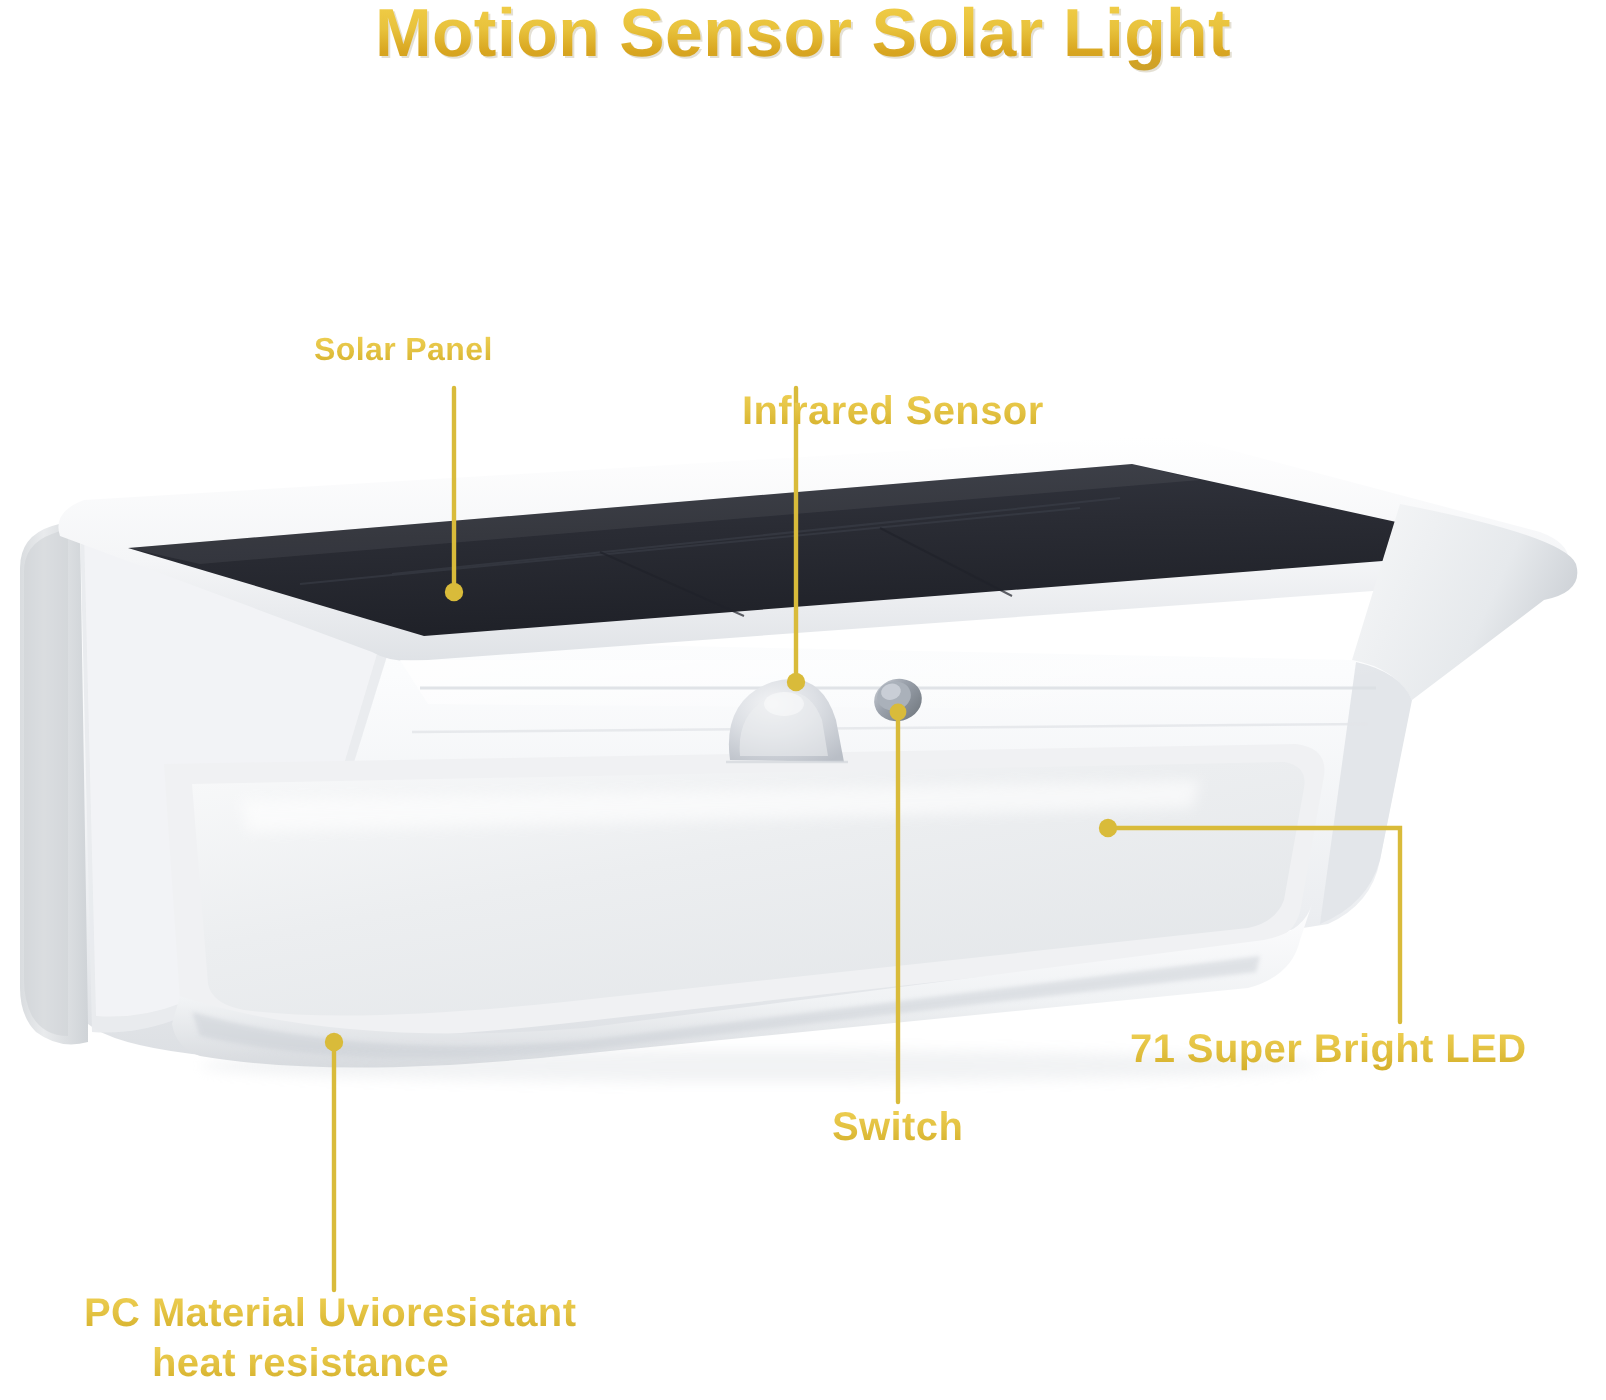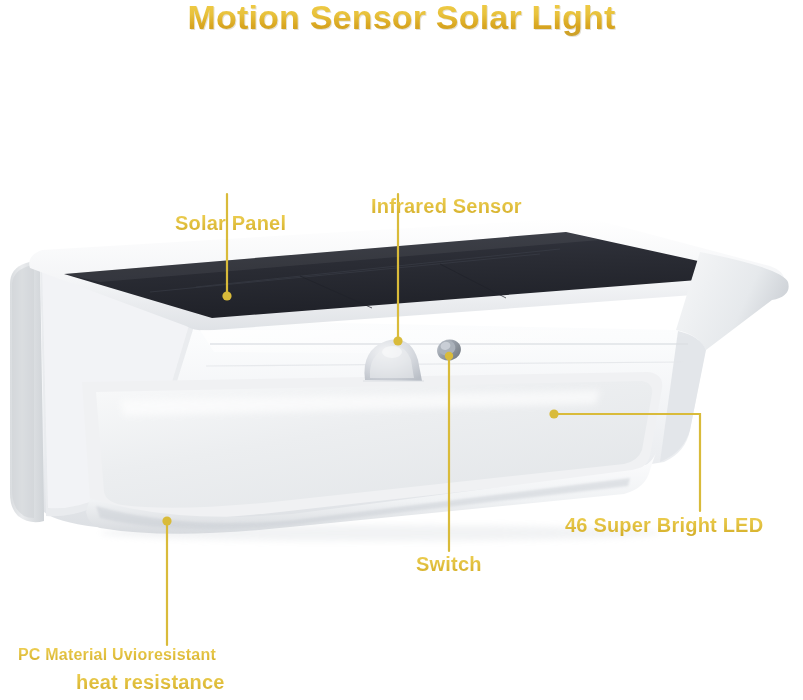--- a/index.html
+++ b/index.html
@@ -27,26 +27,26 @@
     -webkit-background-clip:text;background-clip:text;
     color:transparent;-webkit-text-fill-color:transparent;
     filter:drop-shadow(1.5px 1.5px 0 rgba(120,100,40,.20));
     font-family:"Liberation Sans", sans-serif;
   }
   .lbl.gold{
     background:linear-gradient(180deg,#efd055 0%,#e3c242 45%,#d1ab24 100%);
     -webkit-background-clip:text;background-clip:text;
     color:transparent;-webkit-text-fill-color:transparent;
   }
-  #lbl-solar-panel{left:175px;top:167px;font-size:20px;margin-top:45px;}
+  #lbl-solar-panel{left:157px;top:167px;font-size:16px;}
   #lbl-infrared-sensor{left:371px;top:167px;font-size:20px;margin-top:28px;}
   #lbl-led{left:565px;top:514px;font-size:20px;}
   #lbl-switch{left:416px;top:553px;font-size:20px;}
   #lbl-switch-note{left:262px;top:576px;font-size:20px;}
-  #lbl-pc-1{left:18px;top:646px;font-size:16px;}
+  #lbl-pc-1{left:42px;top:646px;font-size:20px;}
   #lbl-pc-2{left:76px;top:671px;font-size:20px;}
 </style>
 </head>
 <body>
 
 <div id="stage">
 
   <svg id="art" viewBox="0 0 803 700" xmlns="http://www.w3.org/2000/svg">
     <defs>
       <linearGradient id="gBackPlate" x1="0" y1="0" x2="1" y2="0">
@@ -260,21 +260,21 @@
       </g>
     </g>
   </svg>
 
   <div class="lbl" id="page-title">Motion Sensor Solar Light</div>
 
   <div class="lbl gold" id="lbl-solar-panel">Solar Panel</div>
 
   <div class="lbl gold" id="lbl-infrared-sensor">Infrared Sensor</div>
 
-  <div class="lbl gold" id="lbl-led">46 Super Bright LED</div>
+  <div class="lbl gold" id="lbl-led">71 Super Bright LED</div>
 
   <div class="lbl gold" id="lbl-switch">Switch</div>
 
 
   <div class="lbl gold" id="lbl-pc-1">PC Material Uvioresistant</div>
 
   <div class="lbl gold" id="lbl-pc-2">heat resistance</div>
 
 </div>
 

